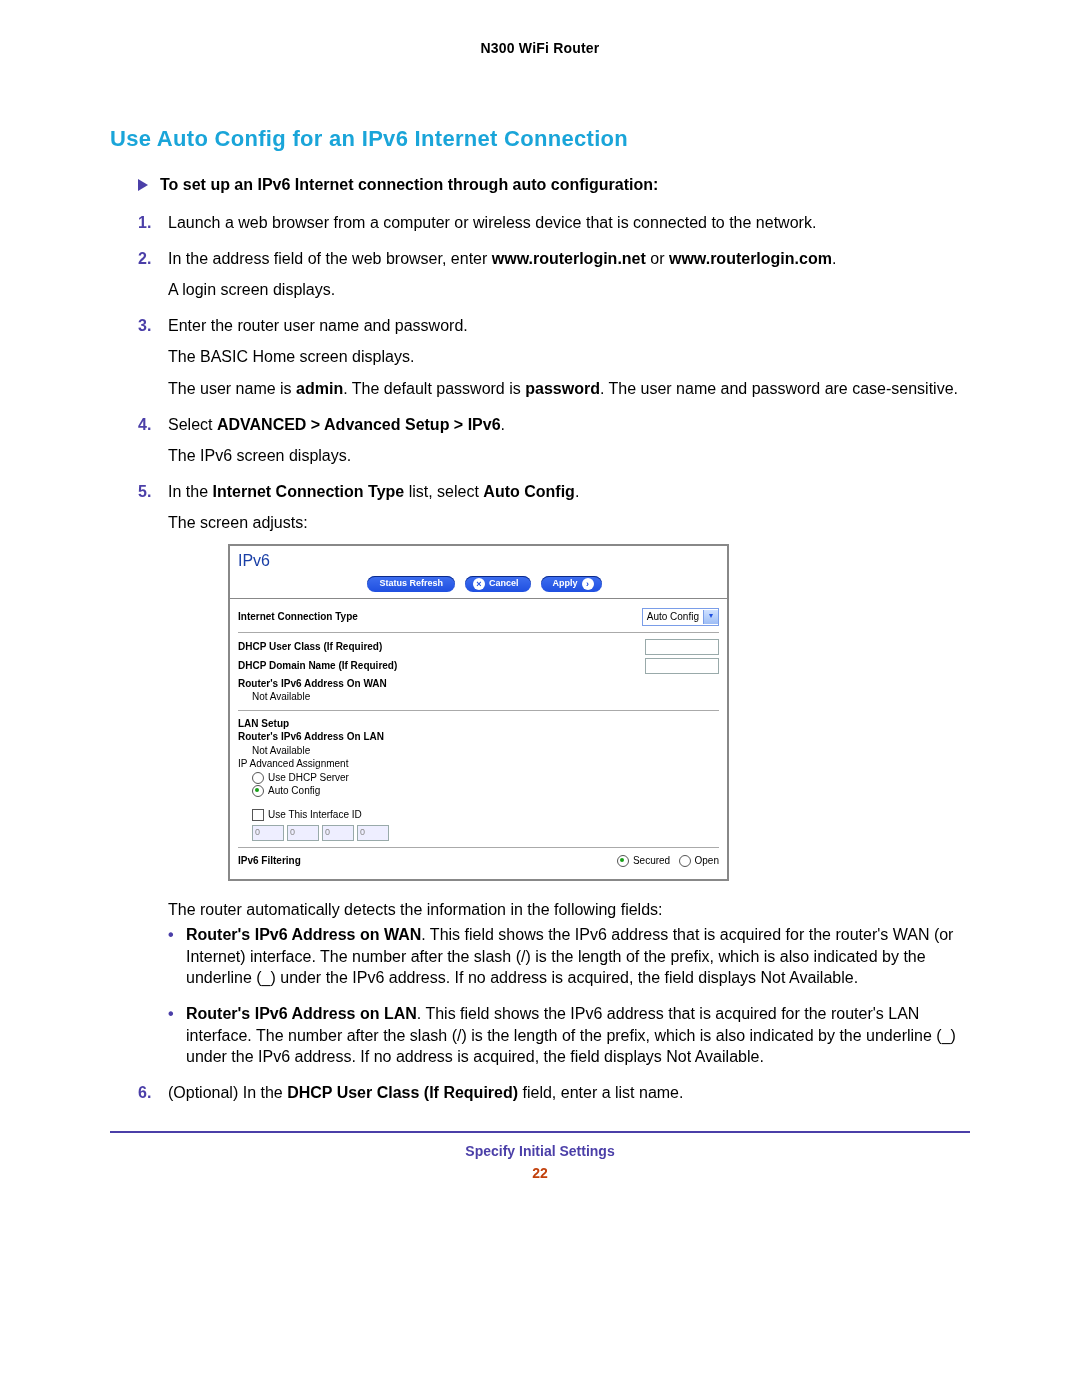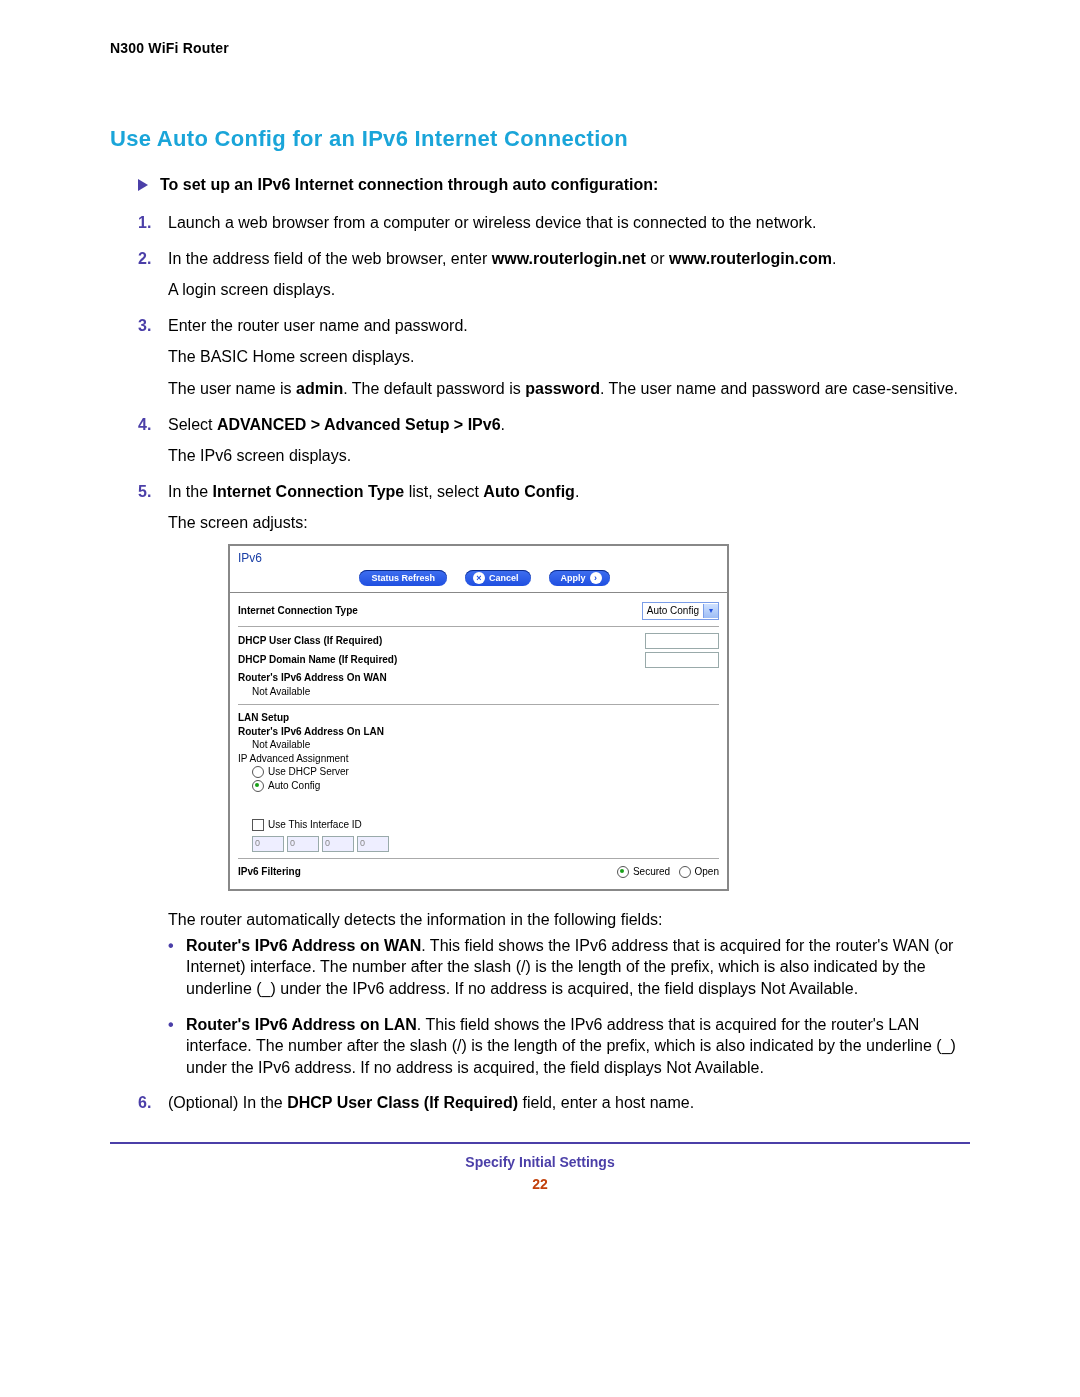--- a/index.html
+++ b/index.html
@@ -11,21 +11,21 @@
     width: 1080px;
   }
   .page {
     width: 1080px;
     min-height: 1397px;
     padding: 40px 110px 40px 110px;
     box-sizing: border-box;
     position: relative;
   }
   .header-title {
-    text-align: left;
+    text-align: center;
     font-weight: 700;
     font-size: 14px;
     letter-spacing: 0.2px;
     margin-bottom: 70px;
   }
   .section-heading {
     color: #1AA5D9;
     font-size: 22px;
     font-weight: 700;
     margin: 0 0 24px 0;
@@ -79,27 +79,27 @@
     border: 2px solid #888;
     width: 497px;
     margin: 10px 0 18px 60px;
     font-family: Tahoma, Arial, sans-serif;
     font-size: 10px;
     background: #fff;
   }
   .ui-title {
     color: #1A3FA6;
     font-weight: 400;
-    font-size: 12px;
+    font-size: 16px;
     padding: 4px 8px 2px 8px;
   }
   .ui-btnbar {
     display: flex;
     justify-content: center;
-    gap: 18px;
+    gap: 10px;
     padding: 2px 0 6px 12px;
   }
   .ui-btn {
     display: inline-flex;
     align-items: center;
     justify-content: center;
     background: linear-gradient(#3F6FF0, #1F4FE0);
     color: #fff;
     border-radius: 10px;
     height: 16px;
@@ -283,21 +283,21 @@
           <div class="lbl">LAN Setup</div>
           <div class="lbl">Router's IPv6 Address On LAN</div>
           <div class="sub">Not Available</div>
           <div>IP Advanced Assignment</div>
           <div class="sub">
             <span class="radio"></span><span>Use DHCP Server</span>
           </div>
           <div class="sub">
             <span class="radio checked"></span><span>Auto Config</span>
           </div>
-          <div class="sub" style="margin-top:26px">
+          <div class="sub" style="margin-top:10px">
             <span class="checkbox"></span><span>Use This Interface ID</span>
           </div>
           <div class="idfields">
             <span class="fld">0</span>
             <span class="fld">0</span>
             <span class="fld">0</span>
             <span class="fld">0</span>
           </div>
           <hr class="ui-sep">
           <div class="row">
@@ -318,21 +318,21 @@
           <span class="bold">Router's IPv6 Address on WAN</span><span>. This field shows the IPv6 address that is acquired for the router's WAN (or Internet) interface. The number after the slash (/) is the length of the prefix, which is also indicated by the underline (_) under the IPv6 address. If no address is acquired, the field displays Not Available.</span>
         </li>
         <li>
           <span class="bold">Router's IPv6 Address on LAN</span><span>. This field shows the IPv6 address that is acquired for the router's LAN interface. The number after the slash (/) is the length of the prefix, which is also indicated by the underline (_) under the IPv6 address. If no address is acquired, the field displays Not Available.</span>
         </li>
       </ul>
     </li>
 
     <li>
       <span>
-        <span>(Optional) In the </span><span class="bold">DHCP User Class (If Required)</span><span> field, enter a host name.</span>
+        <span>(Optional) In the </span><span class="bold">DHCP User Class (If Required)</span><span> field, enter a list name.</span>
       </span>
     </li>
   </ol>
 
   <hr class="footer-rule">
   <div class="footer-text">Specify Initial Settings</div>
   <div class="footer-pagenum">22</div>
 
 </div>
 

